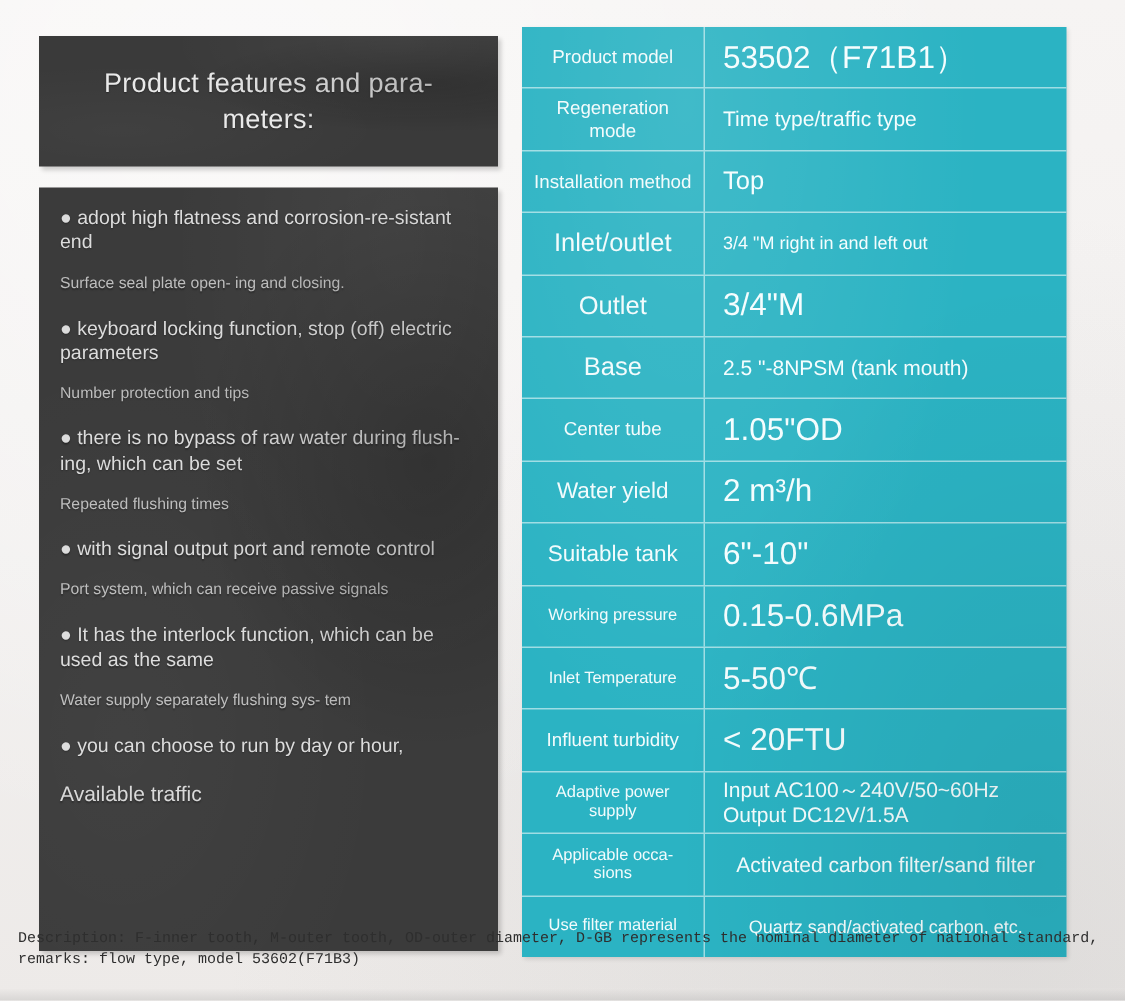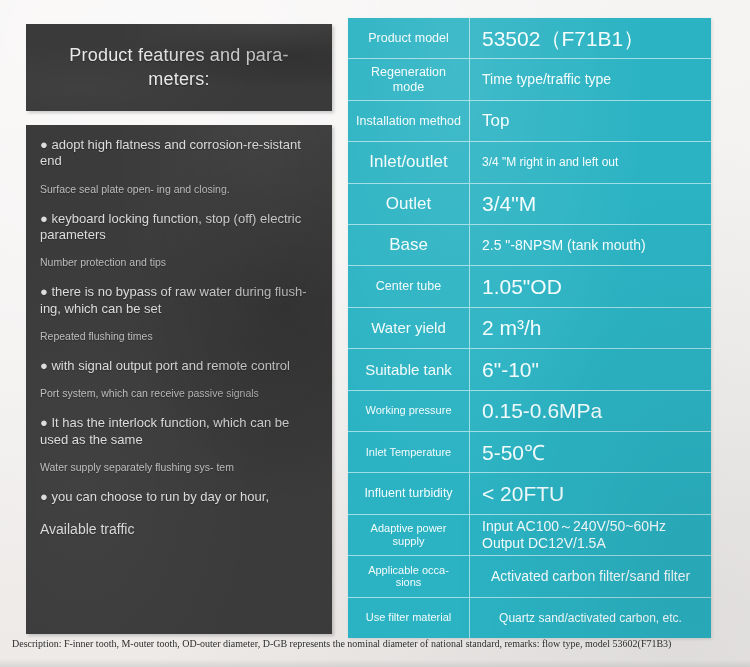--- a/index.html
+++ b/index.html
@@ -166,26 +166,26 @@
   .val-s  { font-size: 12px; }
   .val-m  { font-size: 14px; }
   .val-l  { font-size: 17px; }
   .val-xl { font-size: 21px; }
   .val-c  { text-align: center; justify-content: center; }
 
   
   .description {
     position: absolute;
     left: 12px;
-    top: 637px;
+    top: 620px;
     width: 726px;
     color: #2e2e2e;
     font-size: 10px;
     line-height: 1.35;
-    font-family: Liberation Serif, serif;
+    font-family: Liberation Mono, monospace;
   }
   
   .bottom-bleed {
     position: absolute;
     left: 0;
     top: 659px;
     width: 750px;
     height: 8px;
     background: linear-gradient(180deg, rgba(235,232,230,0.2) 0%, rgba(168,168,168,0.30) 100%);
     pointer-events: none;

